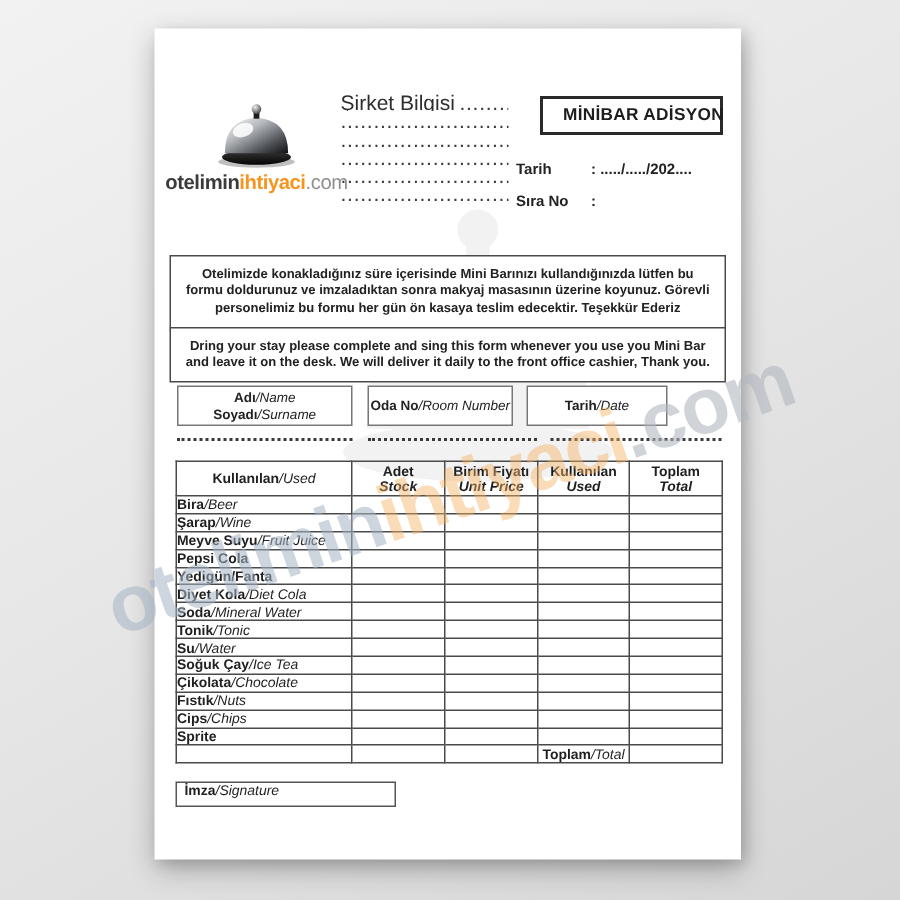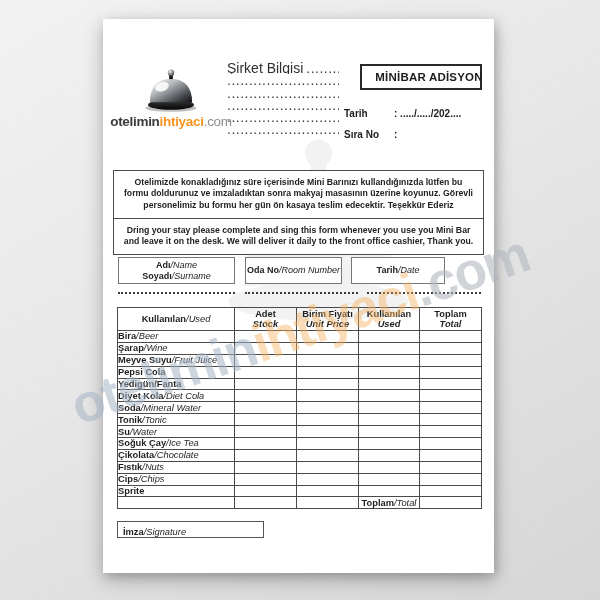--- a/index.html
+++ b/index.html
@@ -75,21 +75,21 @@
   table.minibar th{height:23px;font-size:9.3px;line-height:10.3px;color:#1f1f1f;
     text-align:center;vertical-align:middle;font-weight:700;}
   table.minibar th .en{display:block;font-weight:700;font-style:italic;}
   table.minibar td{height:11.9px;font-size:9.3px;line-height:10px;color:#1f1f1f;
     vertical-align:middle;}
   td.name-cell{padding-left:4px;white-space:nowrap;overflow:hidden;}
   td.total-label-cell{text-align:center;white-space:nowrap;}
 
   
   .sig-box{position:absolute;left:14px;top:502px;width:147px;height:17px;border:1.2px solid #555;
-    display:flex;align-items:flex-end;padding-left:5px;font-size:9.3px;color:#1f1f1f;white-space:nowrap;}
+    display:flex;align-items:flex-start;padding-left:5px;font-size:9.3px;color:#1f1f1f;white-space:nowrap;}
 
   
   .bell-ghost{position:absolute;left:118px;top:112px;width:195px;height:220px;opacity:0.055;z-index:1;}
   .wm{
     position:absolute;left:0;top:301px;width:600px;z-index:5;pointer-events:none;
     text-align:center;white-space:nowrap;font-weight:700;font-size:53px;letter-spacing:-1.5px;
     line-height:1.1;transform:rotate(-19deg);
   }
   .wm .w1{color:rgba(164,179,194,0.55);}
   .wm .w2{color:rgba(243,177,98,0.45);}

